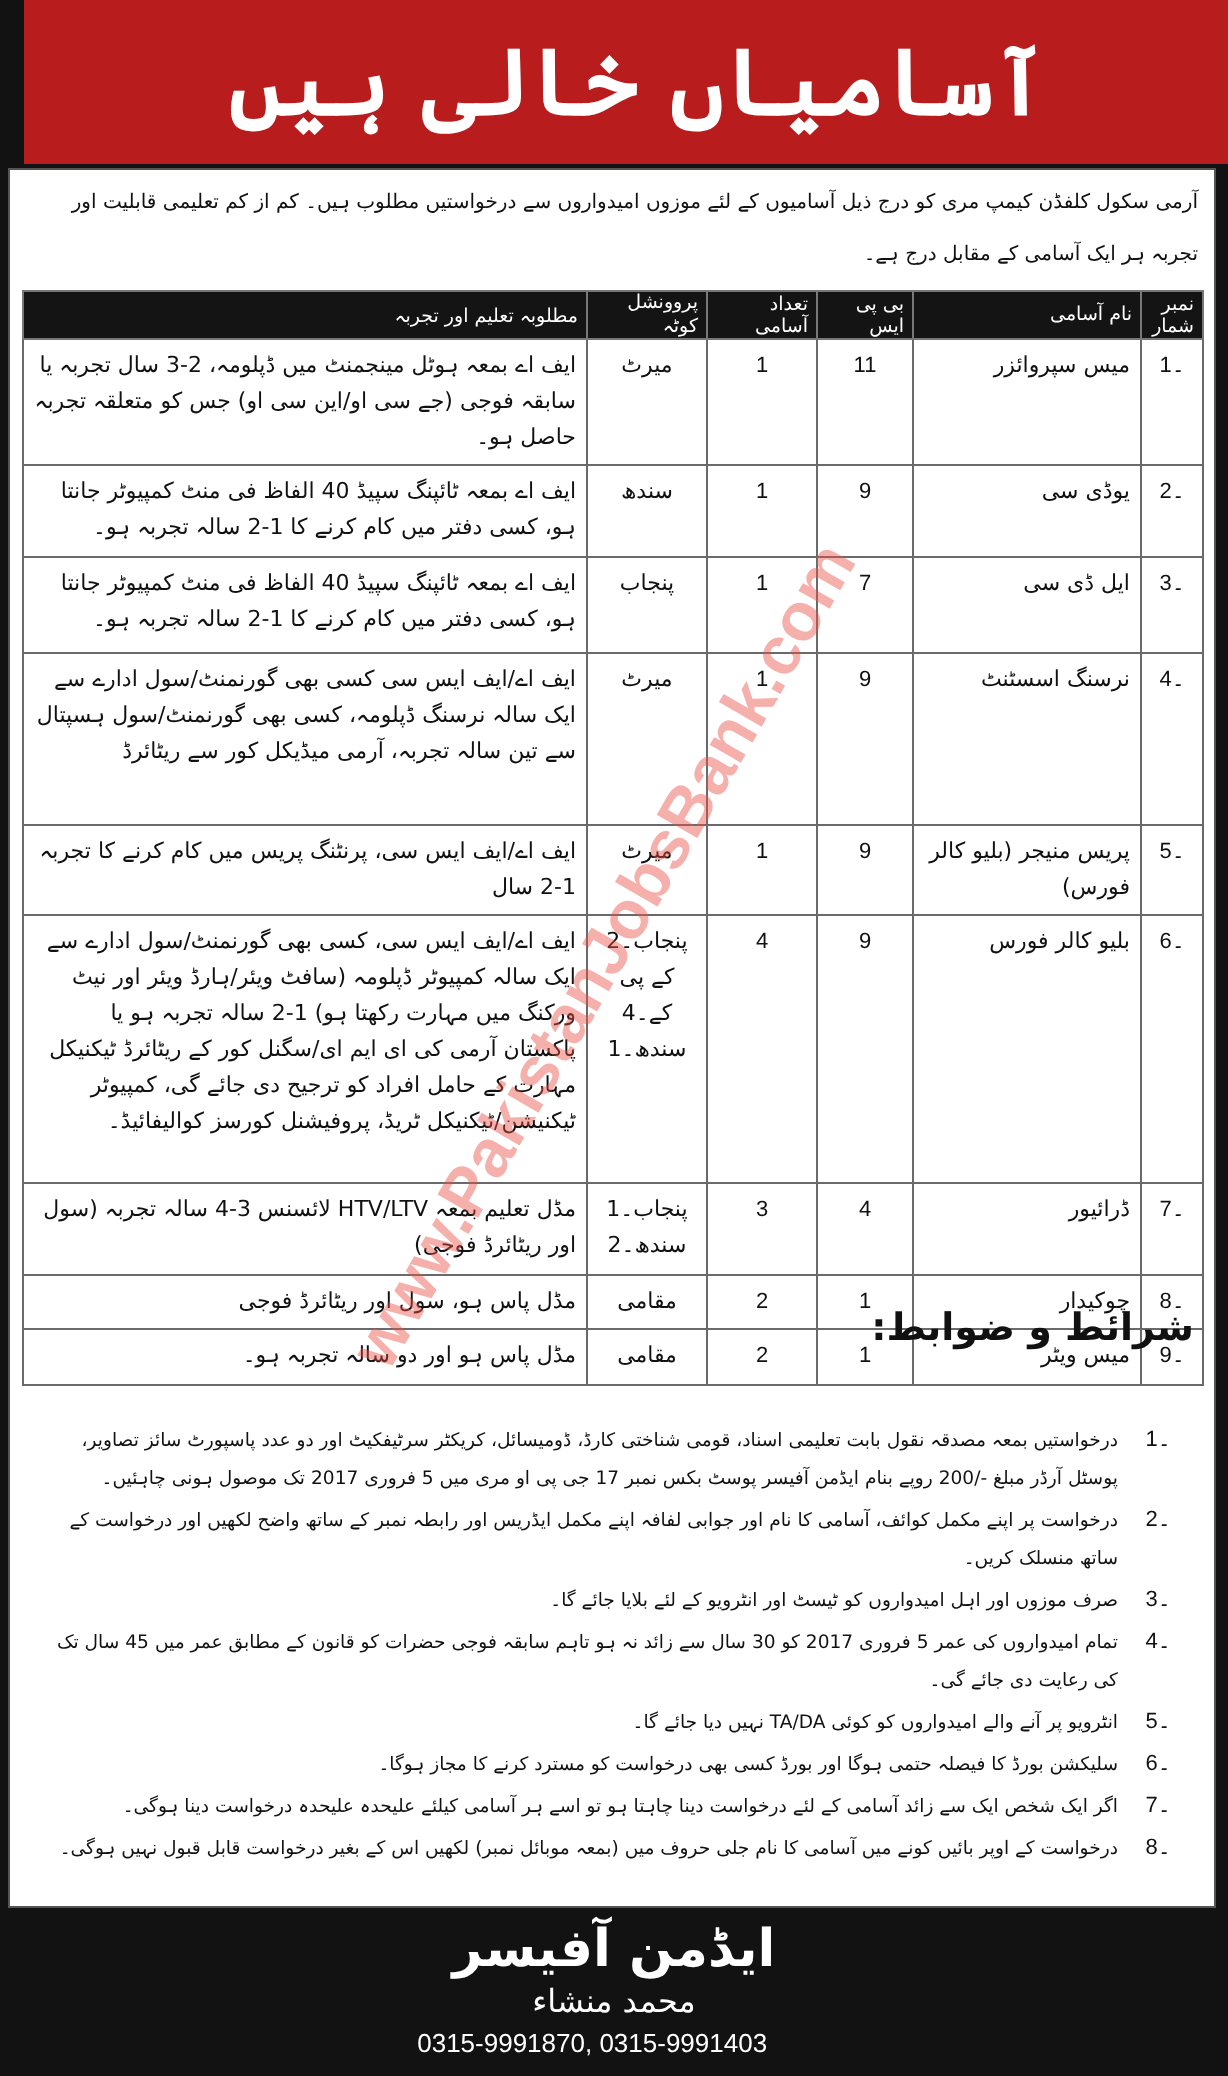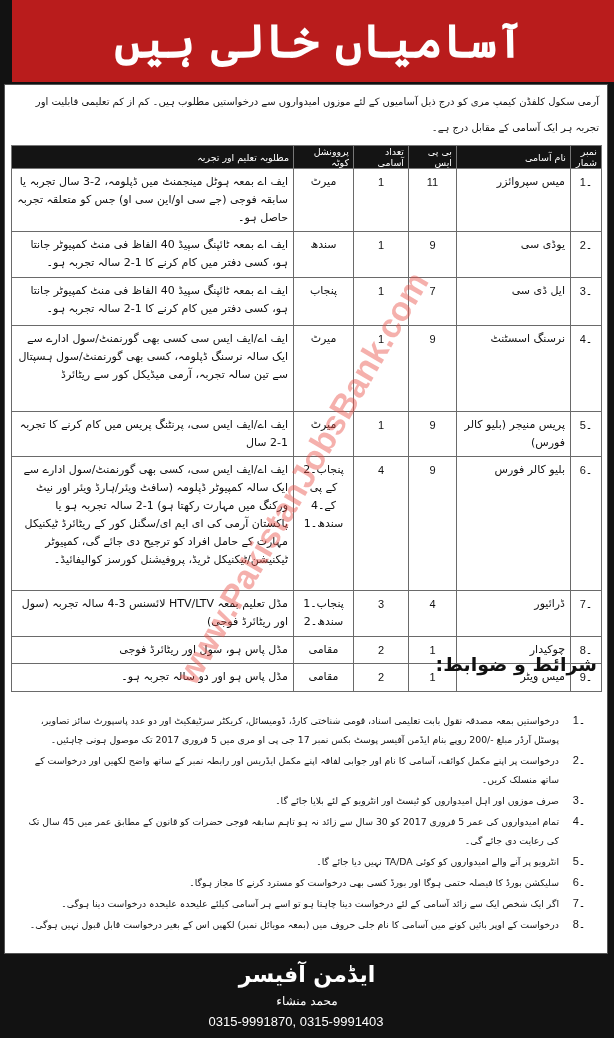--- a/index.html
+++ b/index.html
@@ -58,22 +58,22 @@
   .rule-num {
     flex: 0 0 40px; text-align: center; direction: ltr;
     font-family: "Liberation Sans", sans-serif; font-size: 11px;
   }
   .rule-text { flex: 1; text-align: right; }
 
   .footer {
     position: absolute; left: 0; top: 956px; width: 614px; height: 82px;
     text-align: center; color: #fff;
   }
-  .footer-title { font-size: 22px; font-weight: bold; direction: rtl; margin-top: 4px; line-height: 30px; }
-  .footer-name { font-size: 12px; direction: rtl; line-height: 22px; font-family: "DejaVu Serif", serif; }
+  .footer-title { font-size: 26px; font-weight: bold; direction: rtl; margin-top: 4px; line-height: 30px; }
+  .footer-name { font-size: 16px; direction: rtl; line-height: 22px; font-family: "DejaVu Serif", serif; }
   .footer-phone {
     font-family: "Liberation Sans", sans-serif; font-size: 13px; line-height: 20px;
     display: flex; justify-content: center; gap: 3px;
   }
   .footer-phone .lbl { font-family: "DejaVu Serif", serif; font-size: 11px; margin-top: 37px; }
 
   .watermark {
     position: absolute; left: 80px; top: 480px; width: 420px; text-align: center;
     color: rgba(232, 80, 70, 0.45); font-family: "Liberation Sans", sans-serif;
     font-size: 34px; font-weight: bold; transform: rotate(-60deg);

